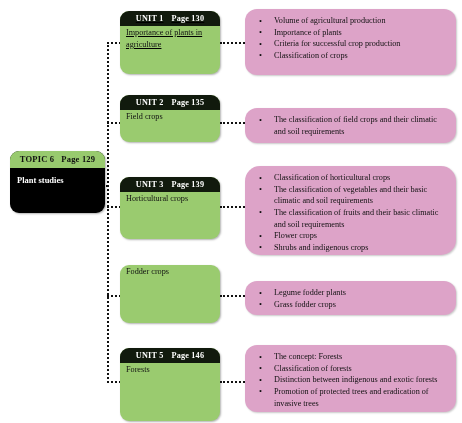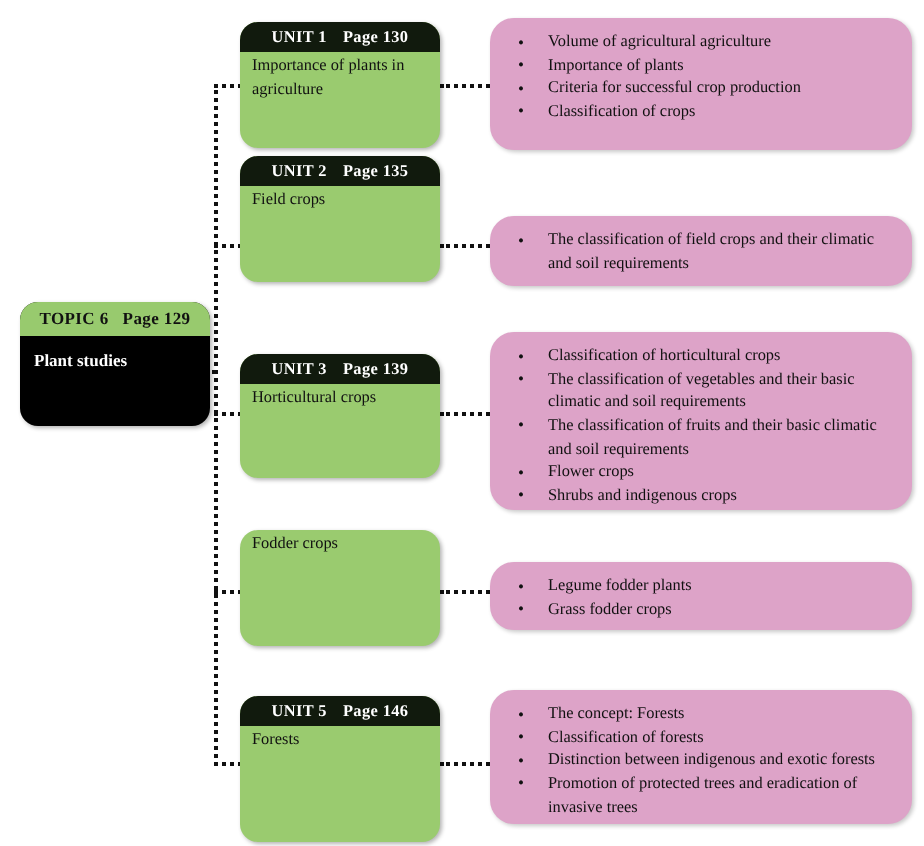--- a/index.html
+++ b/index.html
@@ -151,54 +151,54 @@
   <div class="branch" style="left:220px; top:295px; width:25px;"></div>
   <div class="branch" style="left:220px; top:381px; width:25px;"></div>
 
   <div class="topic-box">
     <div class="topic-head">
       <span>TOPIC 6</span><span class="pg">Page 129</span>
     </div>
     <div class="topic-body">Plant studies</div>
   </div>
 
-  <div class="unit-box" style="top:11px; height:63px;">
+  <div class="unit-box" style="top:11px; height:63px;text-decoration:underline;">
     <div class="unit-head">
       <span>UNIT 1</span><span class="pg">Page 130</span>
     </div>
     <div class="unit-body">Importance of plants in agriculture</div>
   </div>
   <div class="detail-box" style="left:245px; top:9px; width:211px; height:66px;">
     <ul class="detail-list">
-      <li>Volume of agricultural agriculture</li>
+      <li>Volume of agricultural production</li>
       <li>Importance of plants</li>
       <li>Criteria for successful crop production</li>
       <li>Classification of crops</li>
     </ul>
   </div>
 
-  <div class="unit-box" style="top:78px; height:63px;">
+  <div class="unit-box" style="top:95px; height:47px;">
     <div class="unit-head">
       <span>UNIT 2</span><span class="pg">Page 135</span>
     </div>
     <div class="unit-body">Field crops</div>
   </div>
   <div class="detail-box" style="left:245px; top:108px; width:211px; height:35px;">
     <ul class="detail-list">
       <li>The classification of field crops and their climatic and soil requirements</li>
     </ul>
   </div>
 
   <div class="unit-box" style="top:177px; height:62px;">
     <div class="unit-head">
       <span>UNIT 3</span><span class="pg">Page 139</span>
     </div>
     <div class="unit-body">Horticultural crops</div>
   </div>
-  <div class="detail-box" style="left:245px; top:166px; width:211px; height:89px;">
+  <div class="detail-box" style="left:245px; top:166px; width:211px; height:89px;border-radius:15px;">
     <ul class="detail-list">
       <li>Classification of horticultural crops</li>
       <li>The classification of vegetables and their basic climatic and soil requirements</li>
       <li>The classification of fruits and their basic climatic and soil requirements</li>
       <li>Flower crops</li>
       <li>Shrubs and indigenous crops</li>
     </ul>
   </div>
 
   <div class="unit-box" style="top:265px; height:58px;">

